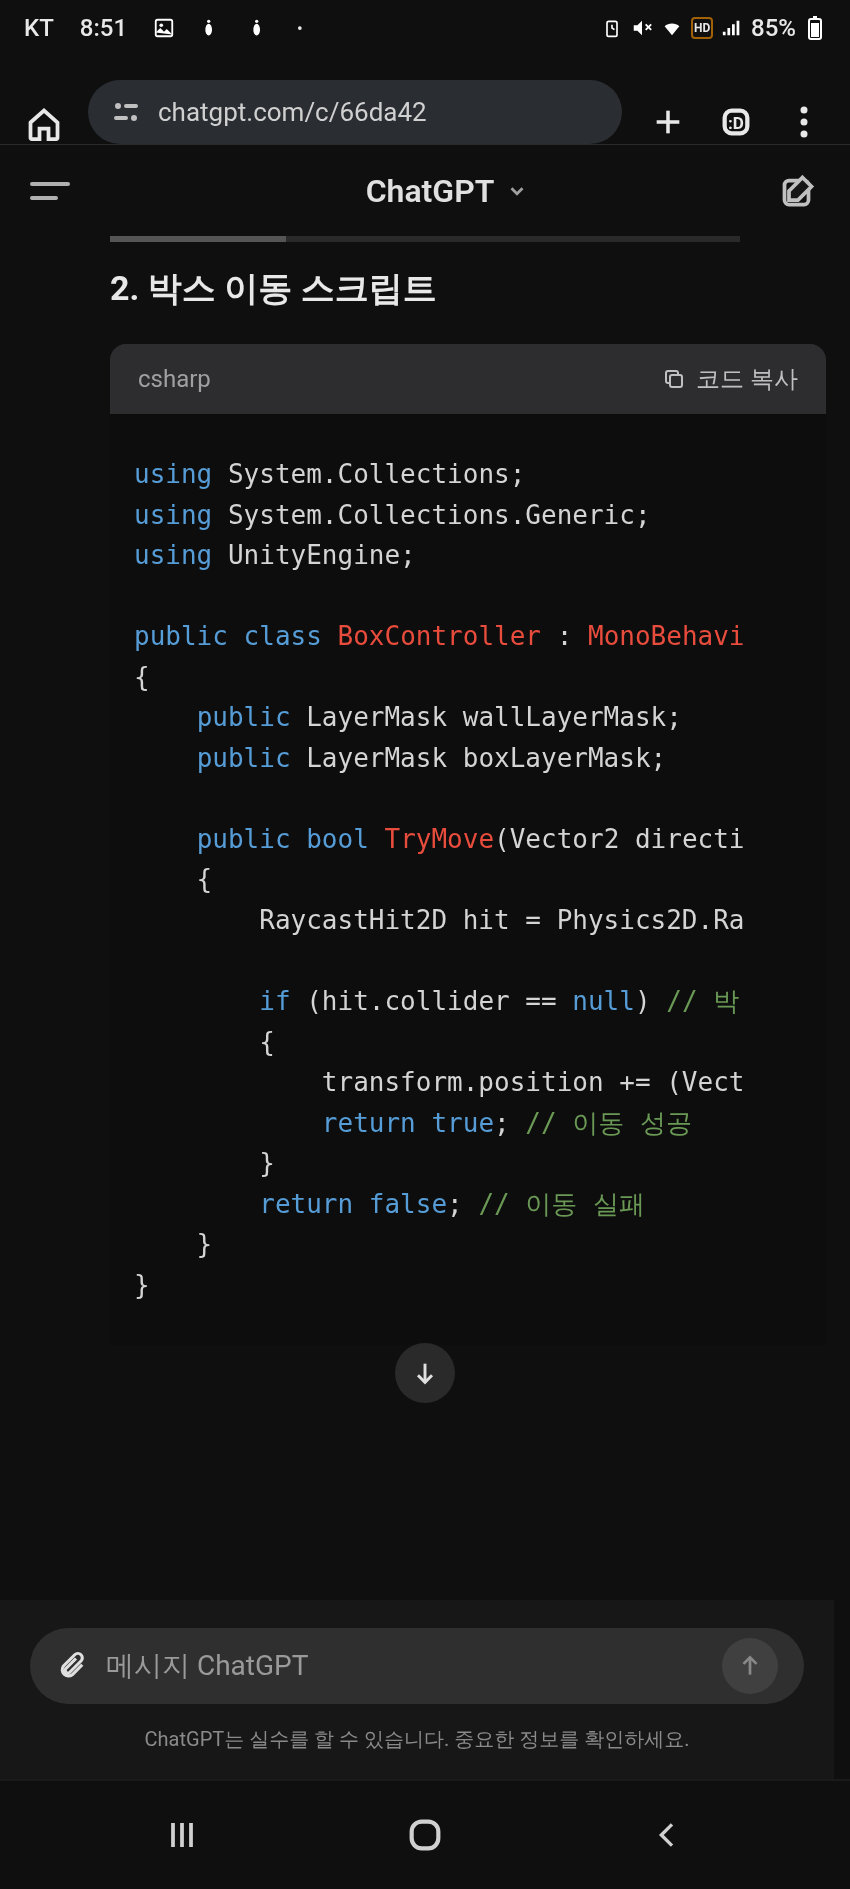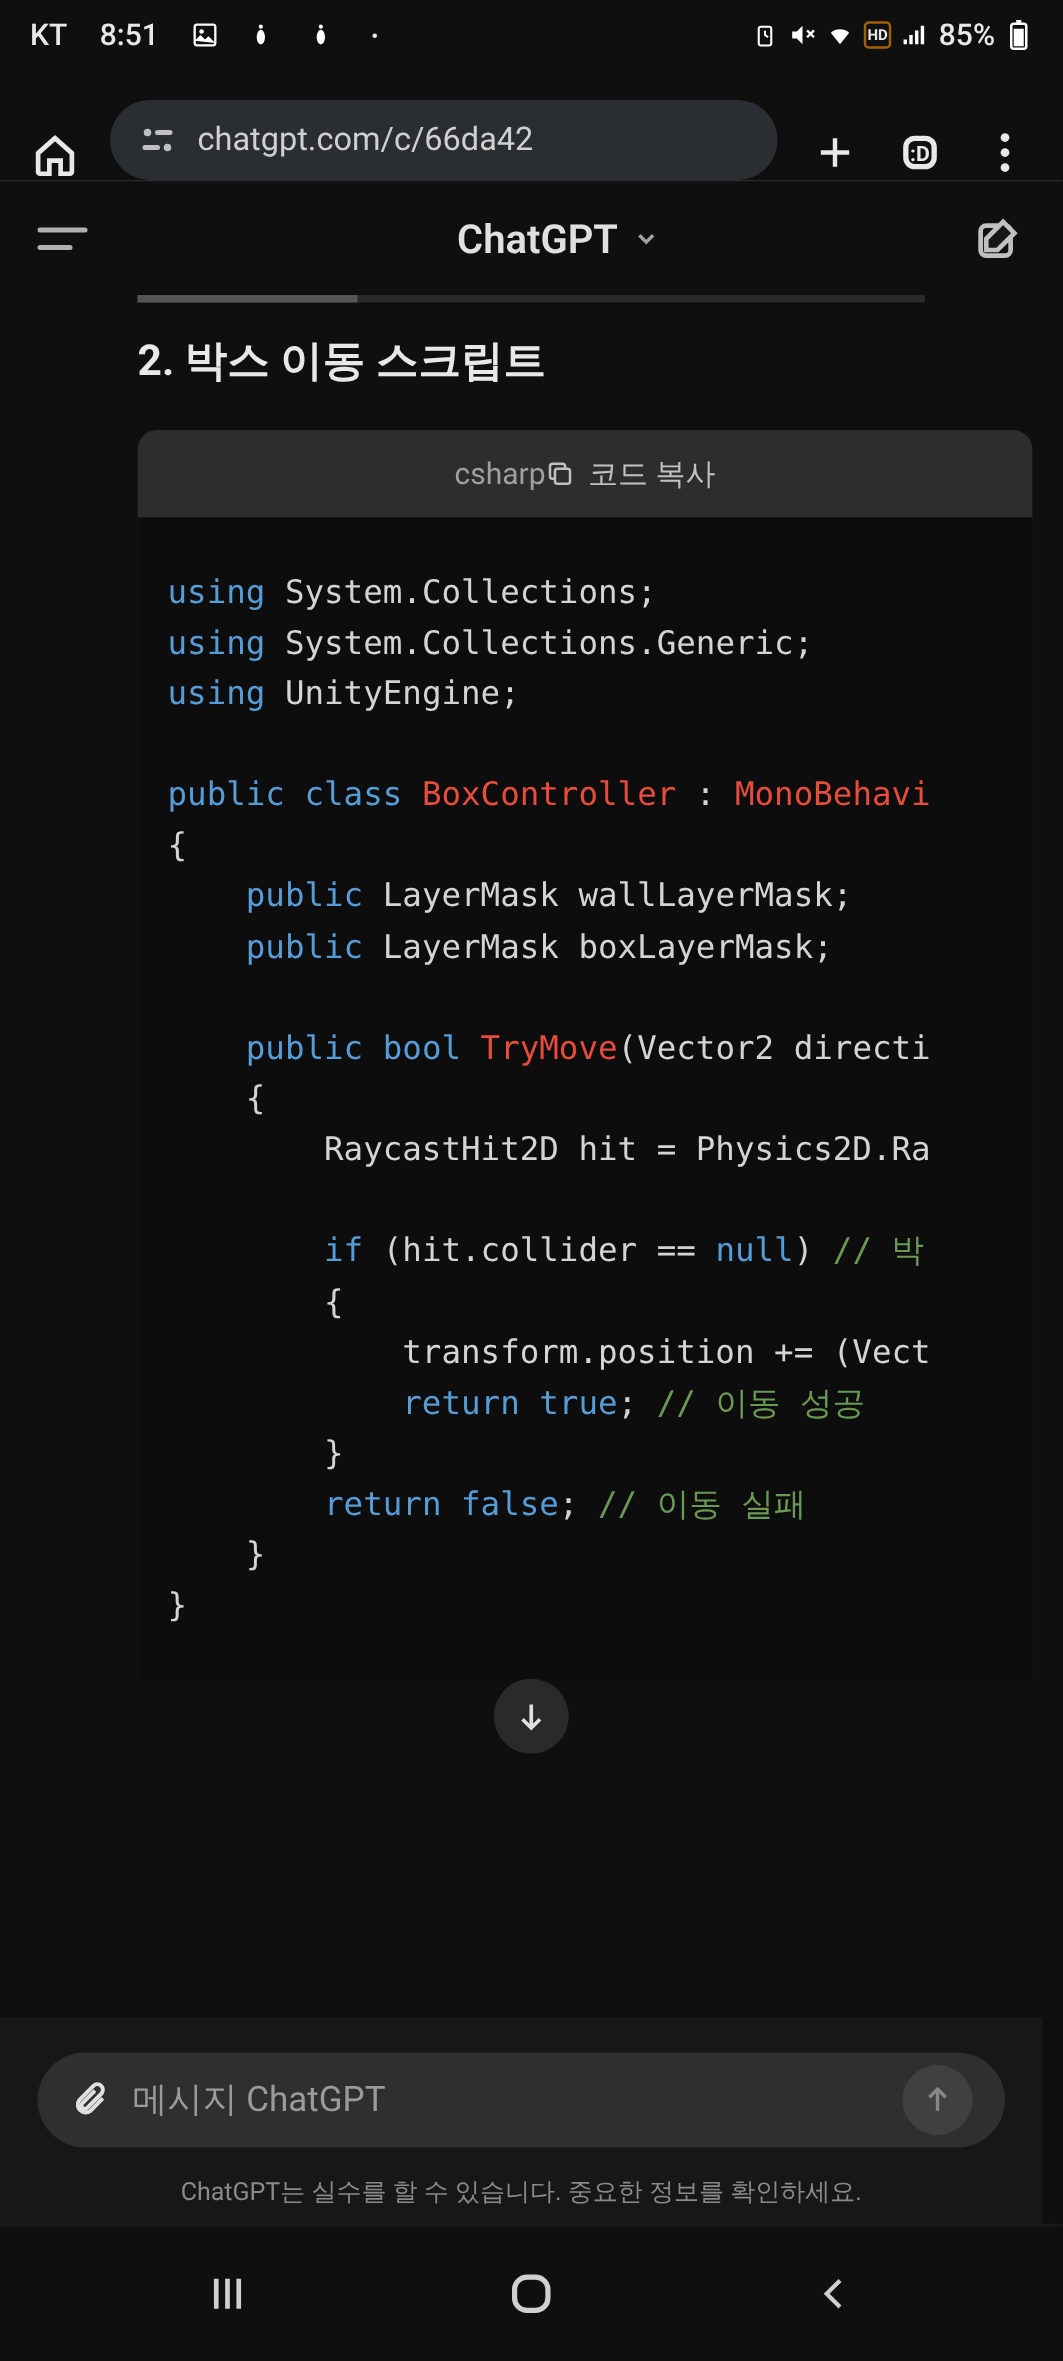--- a/index.html
+++ b/index.html
@@ -106,21 +106,21 @@
   background: #1e1e1e;
   border-radius: 16px 16px 0 0;
   overflow: hidden;
   margin-right: 0;
 }
 .code-header {
   background: #2d2d30;
   height: 70px;
   display: flex;
   align-items: center;
-  justify-content: center;
+  justify-content: space-between;
   padding: 0 28px;
 }
 .code-lang { font-size: 24px; color: #a0a0a0; }
 .copy-btn {
   display: flex;
   align-items: center;
   gap: 10px;
   font-size: 24px;
   color: #c0c0c0;
 }
@@ -183,21 +183,21 @@
   border-radius: 50%;
   display: flex;
   align-items: center;
   justify-content: center;
 }
 .disclaimer {
   text-align: center;
   font-size: 20px;
   color: #8a8a8a;
   margin-top: 22px;
-  margin-bottom: 12px;
+  margin-bottom: 26px;
 }
 
 
 .nav-bar {
   position: absolute;
   bottom: 0; left: 0; right: 0;
   height: 110px;
   border-top: 2px solid #1a1a1a;
   display: flex;
   align-items: center;

